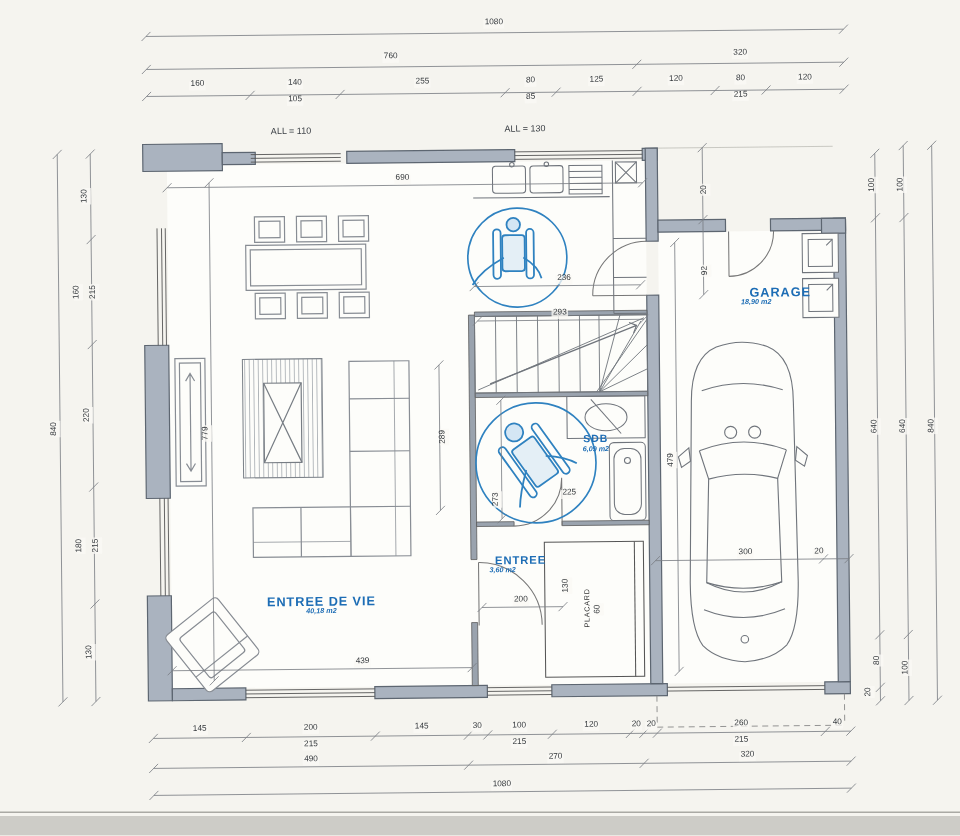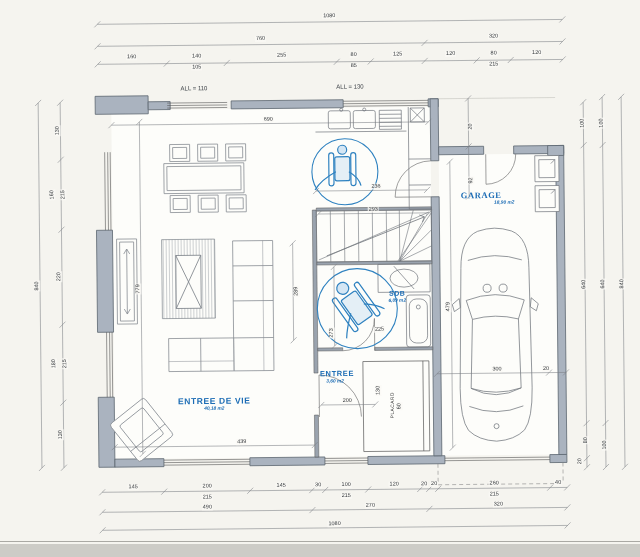--- a/index.html
+++ b/index.html
@@ -367,25 +367,25 @@
         <span class="dim" style="left: 240px; top: 441px;">439</span>
         <span class="dim r" style="left: 448px; top: 308px;">479</span>
         <span class="dim" style="left: 496px; top: 371px;">300</span>
         <span class="dim" style="left: 545px; top: 371px;">20</span>
         <span class="dim r" style="left: 472px; top: 128px;">20</span>
         <span class="dim r" style="left: 472px; top: 182px;">92</span>
         <span class="win-label" style="left: 196px; top: 87px;">ALL = 110</span>
         <span class="win-label" style="left: 352px; top: 87px;">ALL = 130</span>
         <span class="room-name" style="left: 213px; top: 400px; font-size: 8.5px;">ENTREE DE VIE</span>
         <span class="room-area" style="left: 213px; top: 408px;">40,18 m2</span>
-        <span class="room-name" style="left: 324px; top: 374px; font-size: 7.5px; padding-left: 24px;">ENTREE</span>
+        <span class="room-name" style="left: 334px; top: 374px; font-size: 7.5px; padding-left: 24px;">ENTREE</span>
         <span class="room-area" style="left: 334px; top: 382px;">3,60 m2</span>
         <span class="room-name" style="left: 397px; top: 294px; font-size: 7px;">SDB</span>
         <span class="room-area" style="left: 397px; top: 302px;">6,09 m2</span>
-        <span class="room-name" style="left: 482px; top: 197px; font-size: 8.5px; font-family: Liberation Serif, serif;">GARAGE</span>
+        <span class="room-name" style="left: 521px; top: 197px; font-size: 8.5px;">GARAGE</span>
         <span class="room-area" style="left: 505px; top: 205px;">18,90 m2</span>
         <span class="closet" style="left: 392px; top: 406px;">PLACARD</span>
       </div>
  </div>
 
  <div class="scanline"></div>
  <div class="scanband"></div>
 </div>
 
 </body></html>

